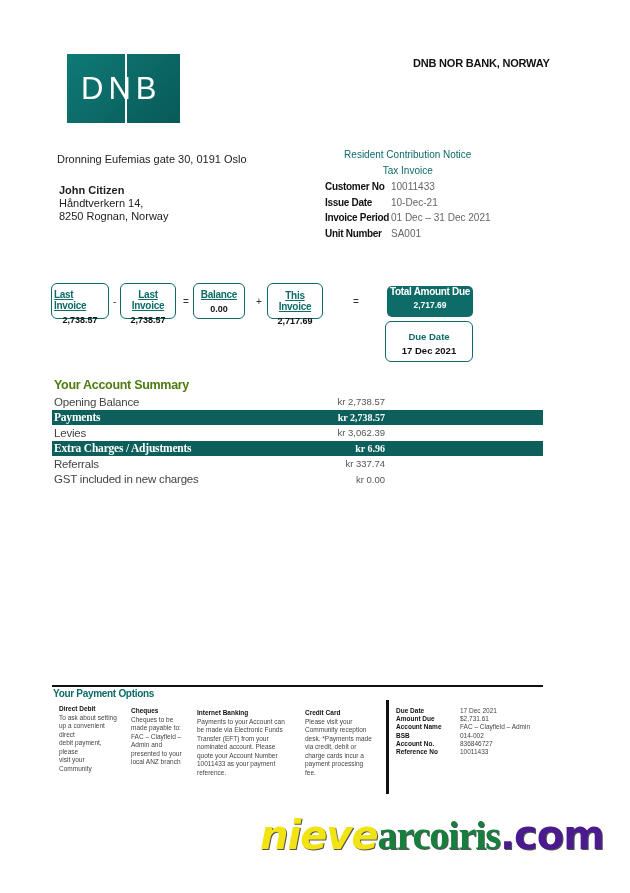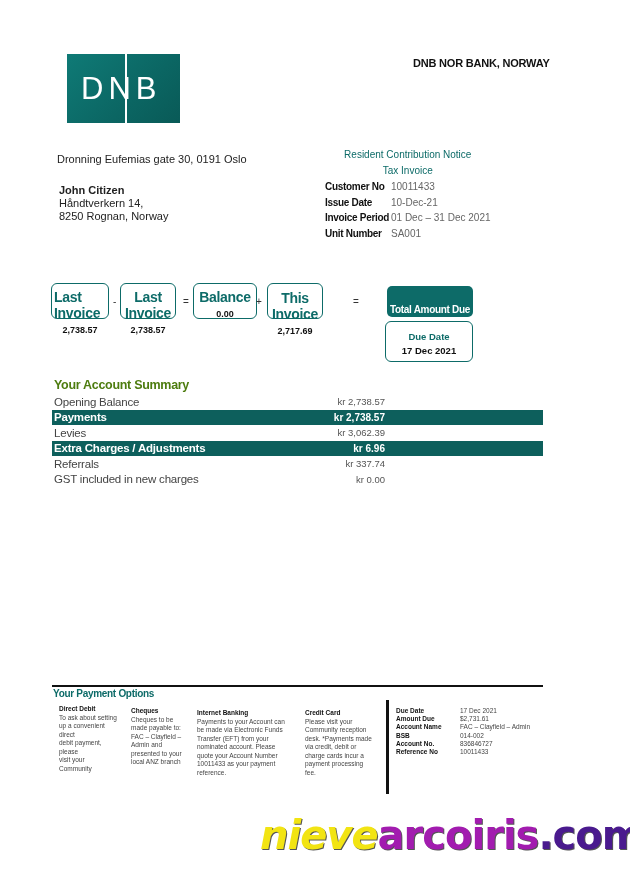--- a/index.html
+++ b/index.html
@@ -18,58 +18,58 @@
   .cust .name { font-weight: bold; }
 
   .notice { left: 325px; top: 149px; font-size: 10px; }
   .notice .t1 { color: #0d6b68; font-weight: normal; height: 16px; text-align: center; }
   .notice .row { display: flex; height: 15.5px; }
   .notice .lbl { font-weight: bold; width: 64px; white-space: nowrap; letter-spacing: -0.3px; }
   .notice .val { color: #666; padding-left: 2px; }
 
   
   .box { border: 1.5px solid #0d6b68; border-radius: 6px; background: #fff; text-align: center; }
-  .box .h { color: #0d6b68; font-weight: bold; font-size: 14px; letter-spacing: -0.3px; }
+  .box .h { color: #0d6b68; font-weight: bold; font-size: 10px; letter-spacing: -0.3px; text-decoration: underline; }
   .box .v { font-weight: bold; font-size: 9px; margin-top: 4px; }
   .op { font-size: 10px; color: #333; }
 
   .total { left: 387px; top: 286px; width: 86px; height: 31px; background: #0d6b68; border-radius: 5px; text-align: center; color: #fff; }
-  .total .h { font-size: 10px; font-weight: bold; padding-top: 18px; letter-spacing: -0.3px; }
+  .total .h { font-size: 10px; font-weight: bold; padding-top: 0; letter-spacing: -0.3px; }
   .total .v { font-size: 8.5px; font-weight: bold; margin-top: 3px; }
   .due { left: 385px; top: 321px; width: 88px; height: 41px; border: 1.5px solid #0d6b68; border-radius: 6px; text-align: center; }
   .due .h { color: #0d6b68; font-weight: bold; font-size: 9.5px; margin-top: 9px; }
   .due .v { font-size: 9.5px; font-weight: bold; margin-top: 3px; }
 
   
   .sum-title { left: 54px; top: 378px; font-size: 12.5px; font-weight: bold; color: #4d7c0f; letter-spacing: -0.3px; }
   .sum-table { left: 52px; top: 394px; width: 491px; }
   .srow { position: relative; height: 15.5px; display: flex; align-items: center; font-size: 11.5px; }
   .srow .l { padding-left: 2px; color: #444; flex: 1; letter-spacing: -0.2px; }
   .srow .r { position: absolute; right: 158px; color: #555; font-size: 9.5px; margin-left: 44px; }
-  .srow.hl { background: #0d5f5c; }
+  .srow.hl { background: #0d5f5c; font-family: Liberation Serif, serif; }
   .srow.hl .l { color: #fff; font-weight: bold; }
   .srow.hl .r { color: #fff; font-weight: bold; font-size: 10px; }
   .srow.closing { border-top: 1.5px solid #0d5f5c; border-bottom: 1.5px solid #0d5f5c; }
   .srow.closing .l { color: #000; font-weight: bold; }
   .srow.closing .r { color: #000; font-weight: bold; font-size: 10px; }
 
   
   .pay-rule { left: 52px; top: 685px; width: 491px; height: 2px; background: #111; }
   .pay-title { left: 53px; top: 688px; font-size: 10px; font-weight: bold; color: #0d6b68; letter-spacing: -0.3px; }
   .col { font-size: 6.5px; line-height: 8.5px; color: #444; }
   .col .ch { font-weight: bold; color: #111; }
   .vrule { left: 386px; top: 700px; width: 3px; height: 94px; background: #111; }
   .kv { left: 396px; top: 707px; font-size: 6.5px; line-height: 8.2px; display: grid; grid-template-columns: 64px auto; }
   .kv .k { font-weight: bold; color: #111; }
   .kv .vv { color: #444; }
 
   
   .wm { left: 260px; top: 812px; font-size: 40px; font-weight: bold; letter-spacing: -1px; font-family: "DejaVu Sans", sans-serif; text-shadow: 1px 1px 0 #555; }
   .wm .a { color: #f2e413; font-style: italic; }
-  .wm .b { color: #a21caf; }
+  .wm .b { color: #15803d; font-family: Liberation Serif, serif; }
   .wm .c { color: #4a1a8e; }
 </style>
 </head>
 <body>
 
 <div class="abs logo">
   <div class="logo-bar"></div>
   <div class="logo-text">DNB</div>
 </div>
 <div class="abs bank-name">DNB NOR BANK, NORWAY</div>
@@ -105,21 +105,21 @@
 <div class="abs box" style="left:51px;top:283px;width:58px;height:36px;">
   <div class="h" style="text-align:left;padding-left:2px;padding-top:5px;">Last Invoice</div>
   <div class="v">2,738.57</div>
 </div>
 <div class="abs op" style="left:113px;top:296px;">-</div>
 <div class="abs box" style="left:120px;top:283px;width:56px;height:36px;">
   <div class="h" style="padding-top:5px;">Last Invoice</div>
   <div class="v">2,738.57</div>
 </div>
 <div class="abs op" style="left:183px;top:296px;">=</div>
-<div class="abs box" style="left:193px;top:283px;width:64px;height:36px;">
+<div class="abs box" style="left:193px;top:283px;width:52px;height:36px;">
   <div class="h" style="padding-top:5px;">Balance</div>
   <div class="v">0.00</div>
 </div>
 <div class="abs op" style="left:256px;top:296px;">+</div>
 <div class="abs box" style="left:267px;top:283px;width:56px;height:36px;">
   <div class="h" style="padding-top:6px;">This Invoice</div>
   <div class="v">2,717.69</div>
 </div>
 <div class="abs op" style="left:353px;top:296px;">=</div>
 

